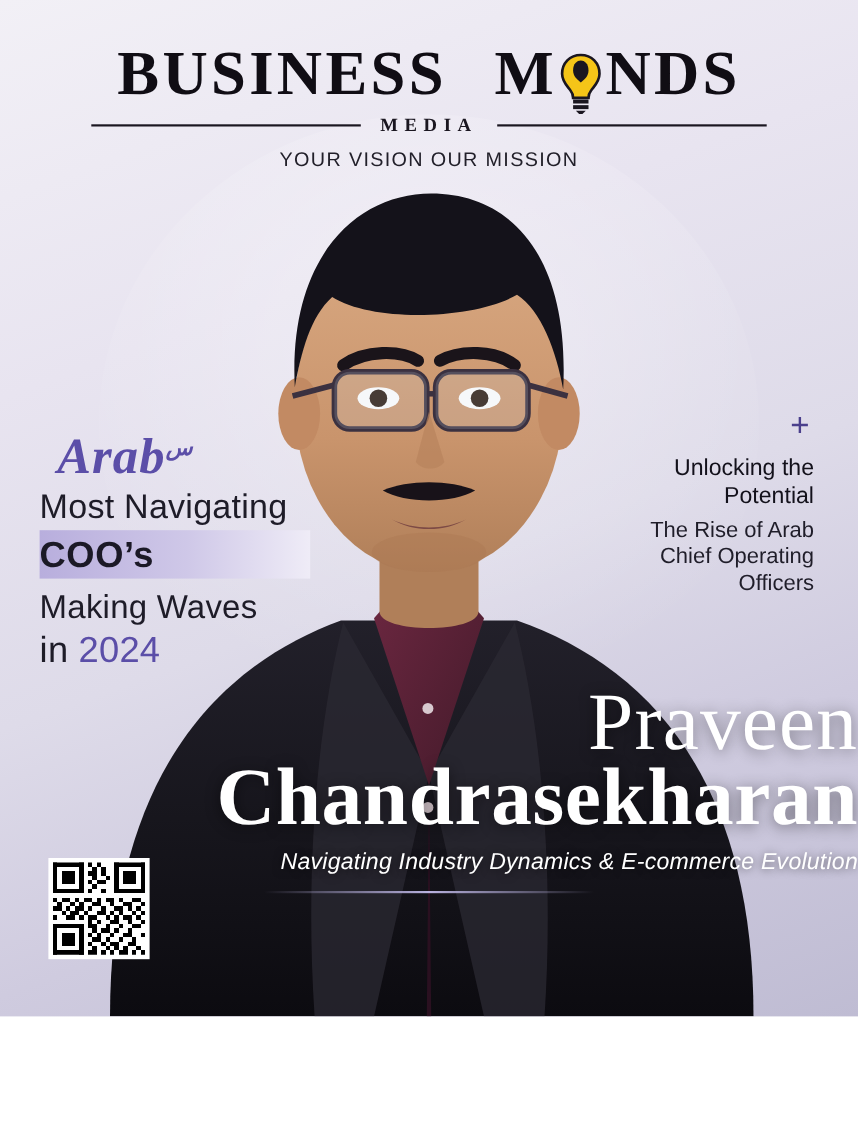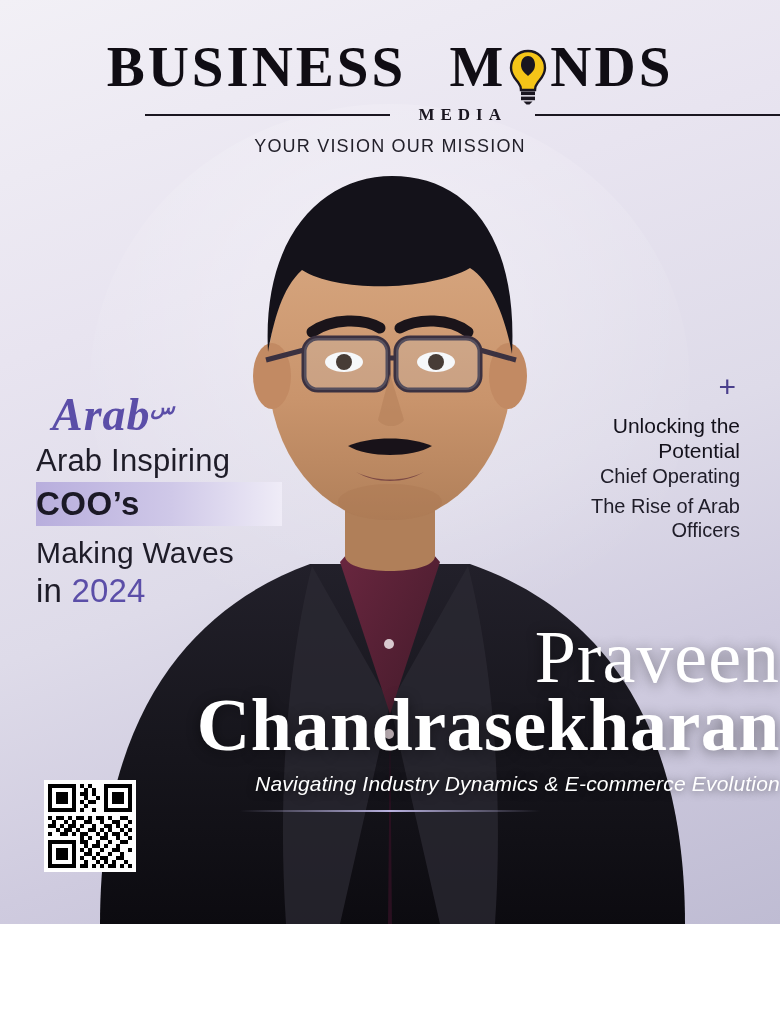--- a/index.html
+++ b/index.html
@@ -39,22 +39,22 @@
     height: 56px;
     vertical-align: middle;
     margin: 0 1px;
   }
   .bulb-wrap svg { position: absolute; top: 4px; left: 0; }
 
   .rule-row {
     margin-top: 4px;
     display: flex;
     align-items: center;
-    justify-content: flex-end;
-    gap: 28px;
+    justify-content: center;
+    gap: 18px;
   }
   .rule-line {
     height: 2px;
     width: 245px;
     background: #1a1620;
   }
   .media-word {
     font-family: "Liberation Serif", serif;
     font-size: 17px;
     letter-spacing: 6px;
@@ -320,36 +320,36 @@
 
     <path d="M316 388 C336 400 364 400 384 388 C364 398 336 398 316 388 Z" fill="#7d4a45"></path>
 
     <ellipse cx="350" cy="418" rx="52" ry="18" fill="#a9764f" opacity="0.35"></ellipse>
   </svg>
 
   <div class="left-block">
     <div class="arab-script">
       <span>Arab</span><span class="dots">س</span>
     </div>
-    <div class="left-line-2">Arab Inspiring</div>
+    <div class="left-line-2">Most Navigating</div>
     <div class="coo-band">
       <span>COO’s</span>
     </div>
     <div class="left-line-4">Making Waves</div>
     <div class="left-line-5">
       <span>in </span><b>2024</b>
     </div>
   </div>
 
   <div class="right-block">
     <div class="plus-mark">+</div>
     <div class="right-head">Unlocking the</div>
     <div class="right-head">Potential</div>
+    <div class="right-sub">The Rise of Arab</div>
     <div class="right-sub" style="margin-top:0">Chief Operating</div>
-    <div class="right-sub">The Rise of Arab</div>
     <div class="right-sub" style="margin-top:0">Officers</div>
   </div>
 
   <div class="name-block">
     <div class="name-first">Praveen</div>
     <div class="name-last">Chandrasekharan</div>
     <div class="subtitle">Navigating Industry Dynamics &amp; E-commerce Evolution</div>
     <div class="accent-line"></div>
   </div>
 

